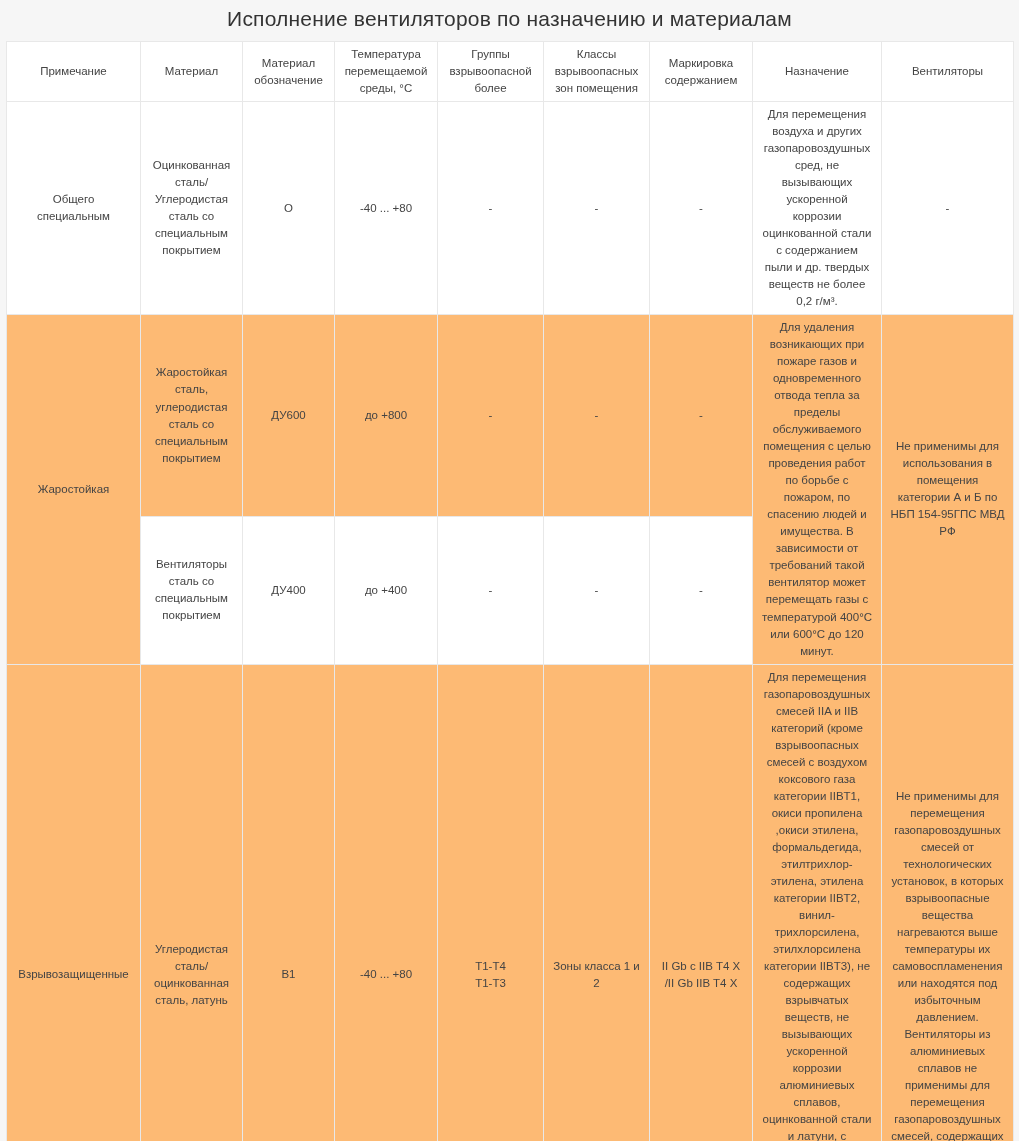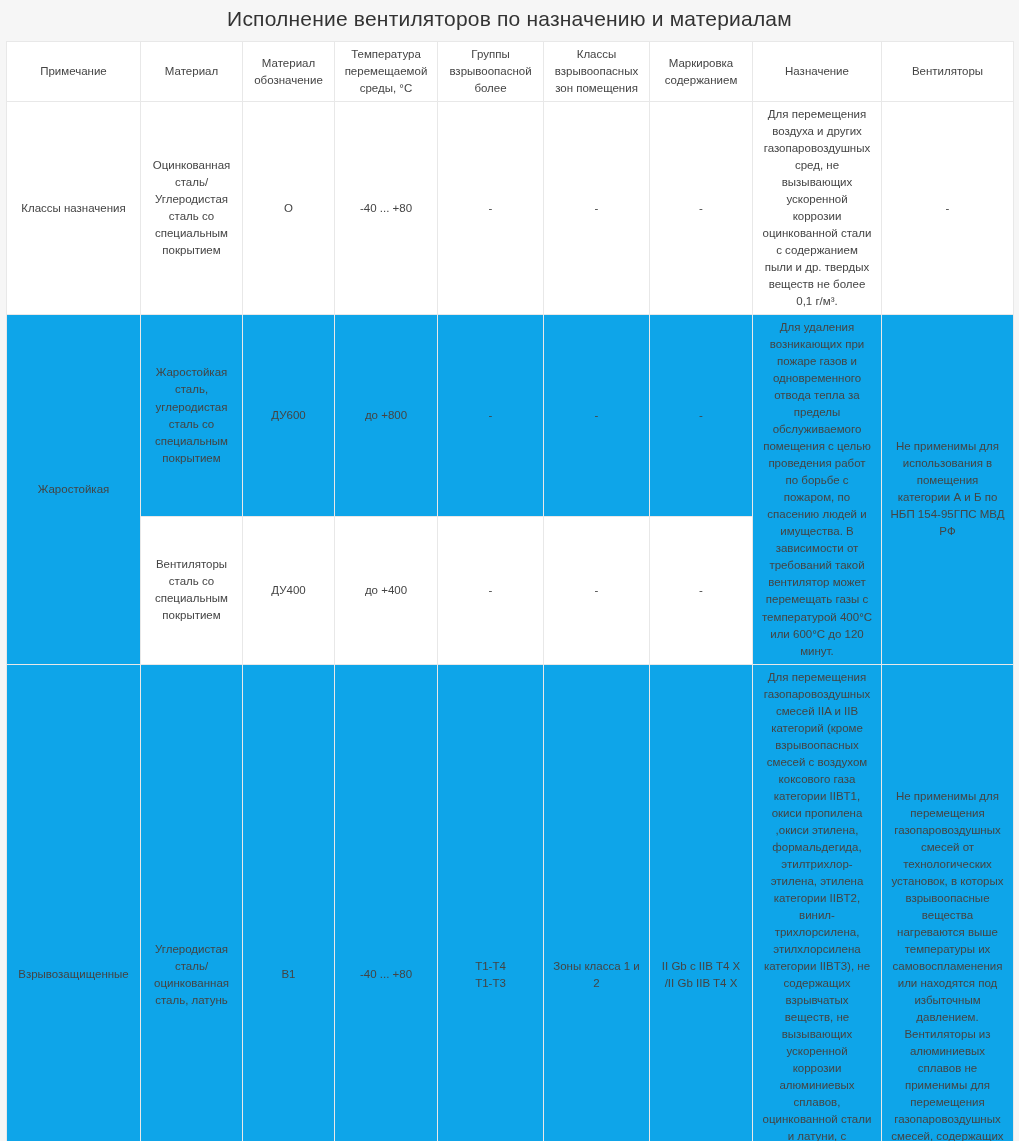--- a/index.html
+++ b/index.html
@@ -34,21 +34,21 @@
     text-align: center;
     vertical-align: middle;
     padding: 4px 8px;
     font-size: 11.5px;
     font-weight: 400;
     color: #444444;
     line-height: 1.48;
     overflow: hidden;
   }
   tr.alt > th, tr.alt > td {
-    background: #0ea5e9;
+    background: #fdba74;
   }
   .preline { white-space: pre-line; }
 </style>
 </head>
 <body>
 
 <div class="page">
 
   <div class="page-title">Исполнение вентиляторов по назначению и материалам</div>
 
@@ -72,28 +72,28 @@
       <th>Материал обозначение</th>
       <th>Температура перемещаемой среды, °С</th>
       <th>Группы взрывоопасной более</th>
       <th>Классы взрывоопасных зон помещения</th>
       <th>Маркировка содержанием</th>
       <th>Назначение</th>
       <th>Вентиляторы</th>
     </tr>
 
     <tr style="height:203px">
-      <td>Классы назначения</td>
+      <td>Общего специальным</td>
       <td>Оцинкованная сталь/ Углеродистая сталь со специальным покрытием</td>
       <td>О</td>
       <td>-40 ... +80</td>
       <td>-</td>
       <td>-</td>
       <td>-</td>
-      <td>Для перемещения воздуха и других газопаровоздушных сред, не вызывающих ускоренной коррозии оцинкованной стали с содержанием пыли и др. твердых веществ не более 0,1 г/м³.</td>
+      <td>Для перемещения воздуха и других газопаровоздушных сред, не вызывающих ускоренной коррозии оцинкованной стали с содержанием пыли и др. твердых веществ не более 0,2 г/м³.</td>
       <td>-</td>
     </tr>
 
     <tr class="alt" style="height:176px">
       <td rowspan="2">Жаростойкая</td>
       <td>Жаростойкая сталь, углеродистая сталь  со специальным покрытием</td>
       <td>ДУ600</td>
       <td>до +800</td>
       <td>-</td>
       <td>-</td>

